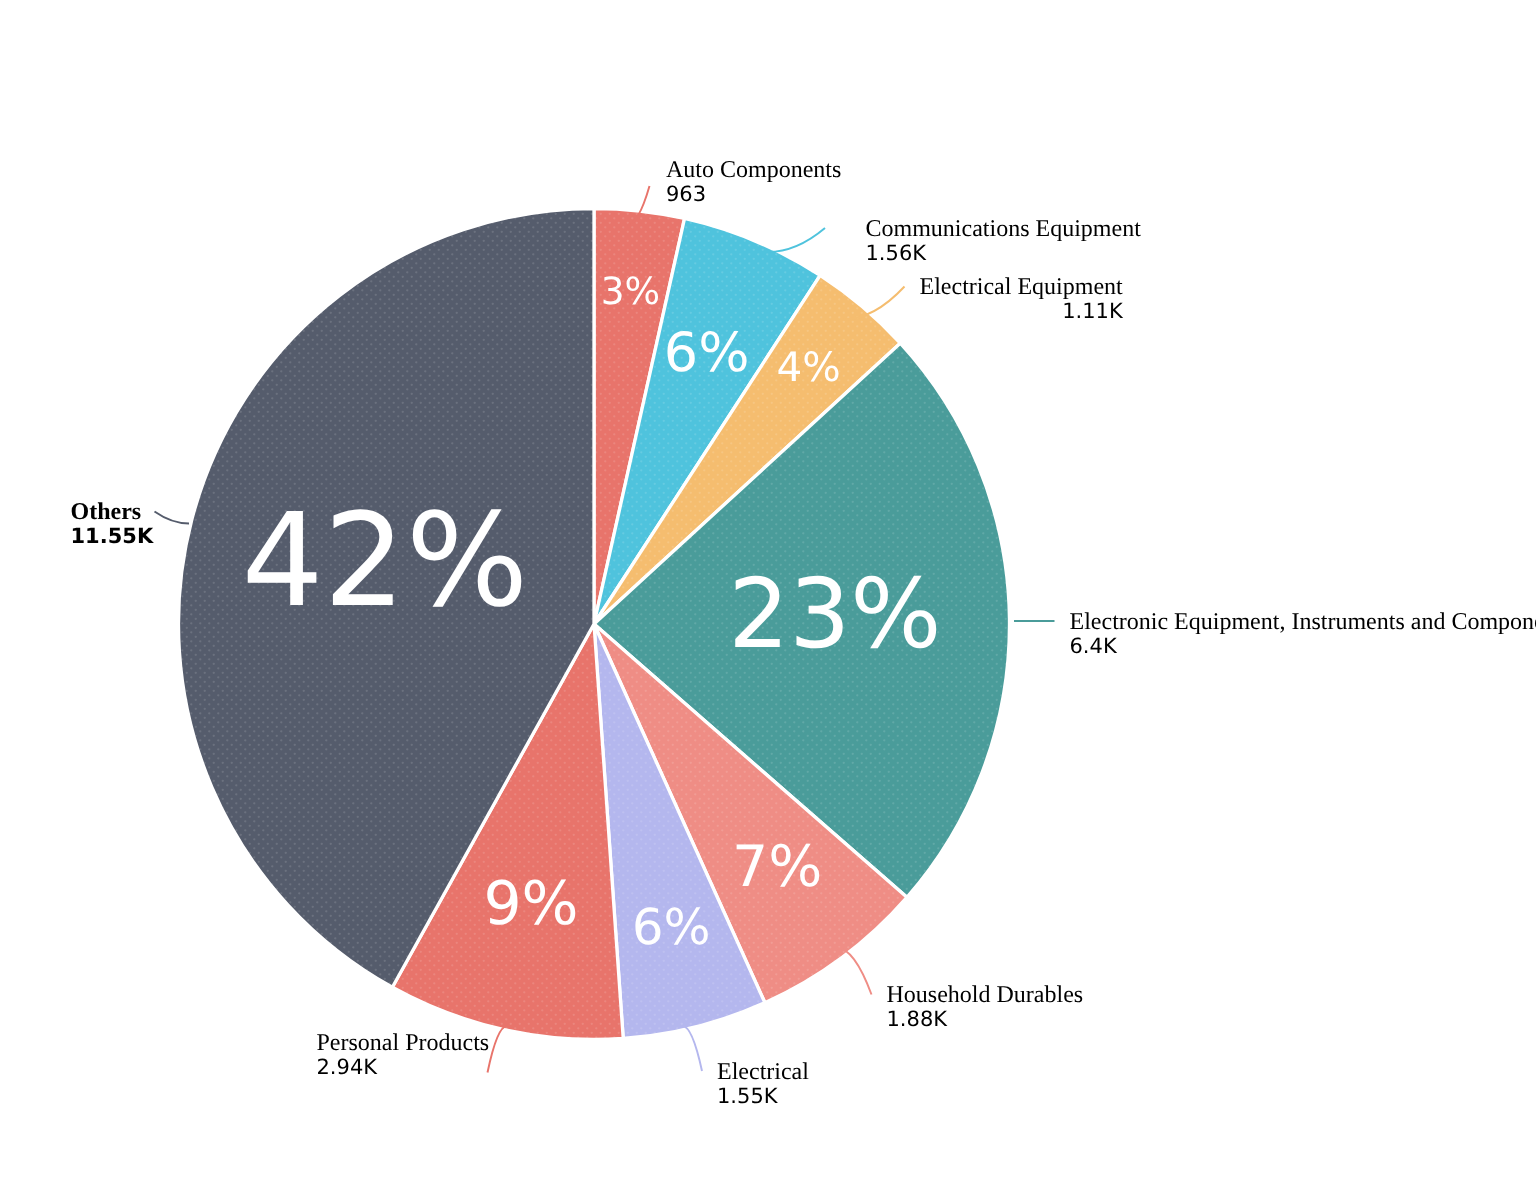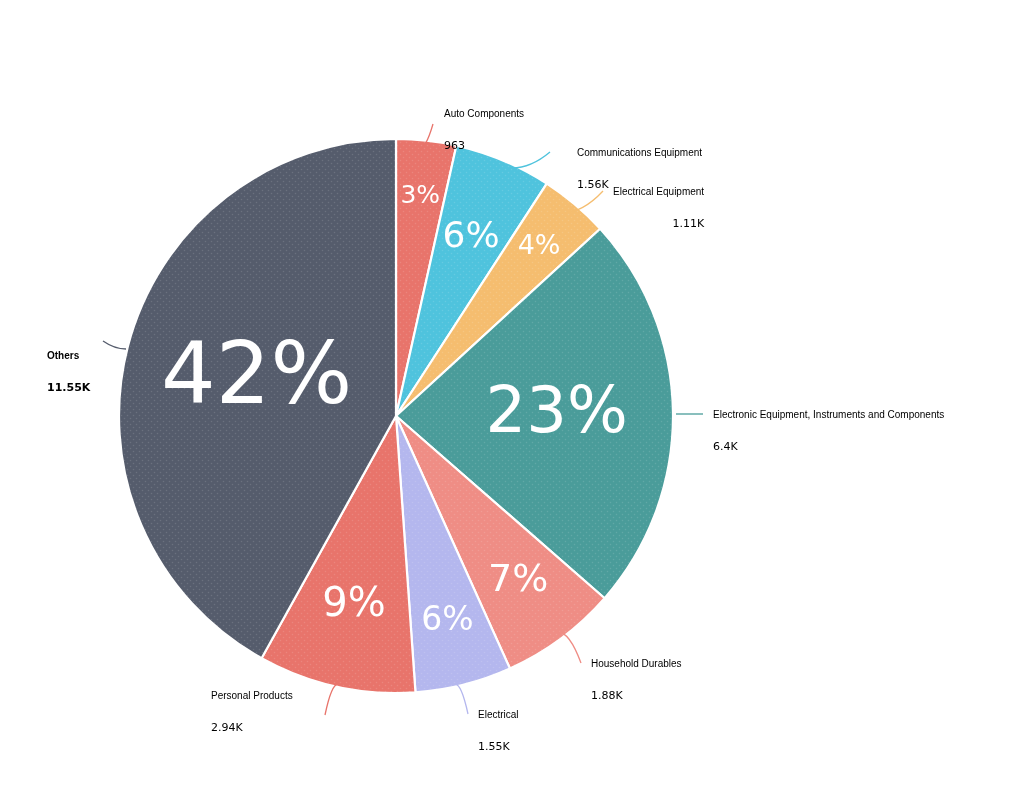--- a/index.html
+++ b/index.html
@@ -35,29 +35,28 @@
     font-family: "DejaVu Sans", sans-serif;
     font-weight: 400;
     text-anchor: middle;
     dominant-baseline: middle;
   }
   .leader-line {
     fill: none;
     stroke-width: 1.3;
   }
   .out-label-name {
-    font-family: Liberation Sans, sans-serif;
-    font-size: 10px;
+    font-family: Liberation Serif, serif;
+    font-size: 16px;
     fill: #5a6070;
   }
   .out-label-value {
     font-family: "DejaVu Sans", sans-serif;
-    font-size: 11px;
+    font-size: 14px;
     fill: #5a6070;
-    margin-top: 16px;
   }
   .out-label-name.bold, .out-label-value.bold {
     font-weight: bold;
     fill: #4e5463;
   }
 </style>
 </head>
 <body>
 
 <div id="chart-root">
@@ -132,18 +131,18 @@
         <div class="out-label-value">1.88K</div>
       </div>
       <div style="position: absolute; left: 478px; top: 707px; line-height: 16px; white-space: nowrap;">
         <div class="out-label-name">Electrical</div>
         <div class="out-label-value">1.55K</div>
       </div>
       <div style="position: absolute; left: 211px; top: 688px; line-height: 16px; white-space: nowrap;">
         <div class="out-label-name">Personal Products</div>
         <div class="out-label-value">2.94K</div>
       </div>
-      <div style="position: absolute; left: 47px; top: 348px; line-height: 16px; white-space: nowrap;">
+      <div style="position: absolute; left: 47px; top: 334px; line-height: 16px; white-space: nowrap;">
         <div class="out-label-name bold">Others</div>
         <div class="out-label-value bold">11.55K</div>
       </div>
     </div>
 </div>
 
 </body></html>

